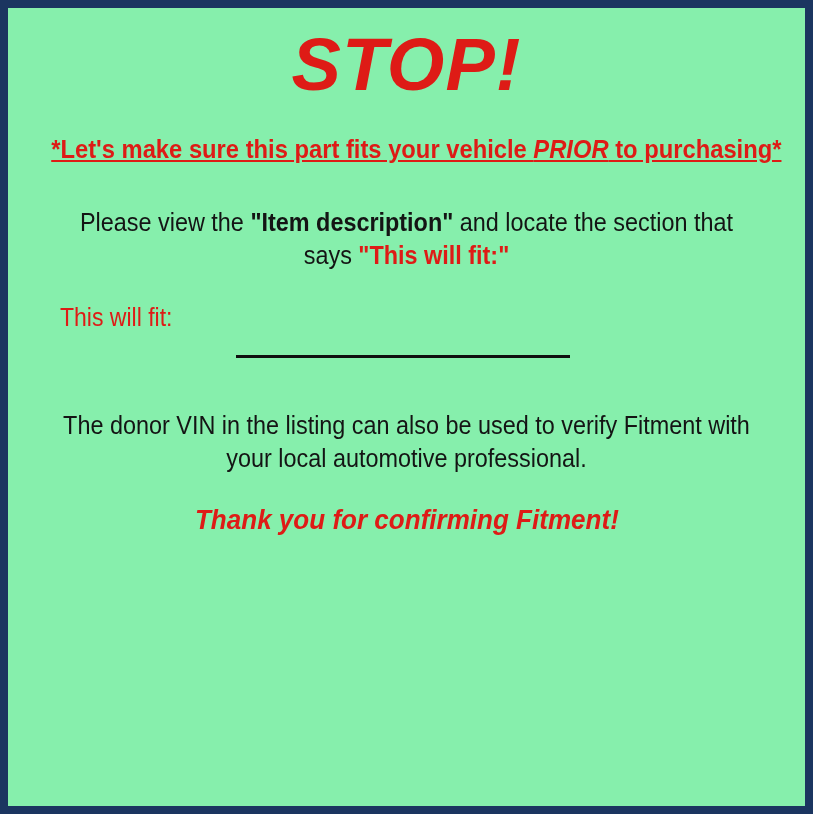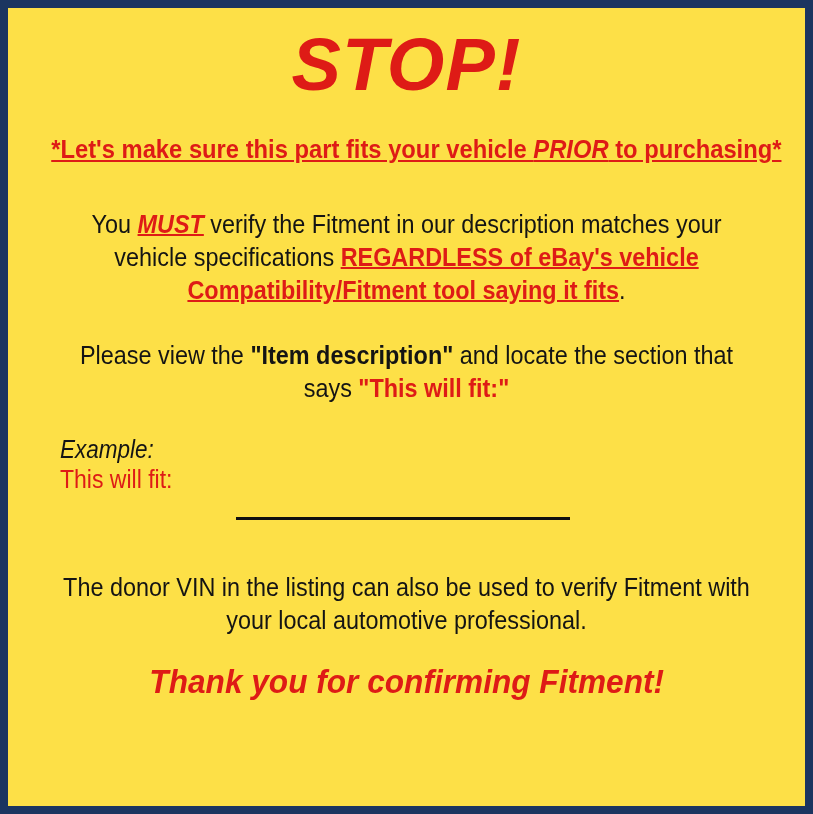--- a/index.html
+++ b/index.html
@@ -13,21 +13,21 @@
     overflow: hidden;
     font-family: "Liberation Sans", sans-serif;
   }
 
   
   .notice {
     box-sizing: border-box;
     width: 813px;
     height: 814px;
     border: 8px solid #1b3560;
-    background: #fde047;
+    background: #86efac;
     padding: 0 14px;
     display: block;
   }
 
   
   .red      { color: #de1b16; }
   .black    { color: #141414; }
   .b        { font-weight: bold; }
   .i        { font-style: italic; }
   .u        { text-decoration: underline; text-underline-offset: 1px; }
@@ -138,52 +138,46 @@
   .p-vin     { padding-top: 32px; }
 
   
   .thanks {
     margin: 0;
     padding-top: 28px;
     text-align: center;
     color: #de1b16;
     font-weight: bold;
     font-style: italic;
-    font-size: 34px;
+    font-size: 28px;
     line-height: 33px;
   }
   .thanks .squeeze { display: inline-block; transform: scaleX(0.93); transform-origin: center; }
 </style>
 </head>
 <body>
 
 <div class="notice">
 
   <div class="stop-title">STOP!</div>
 
   <div class="subtitle">
     <span class="inner">
       <span>*Let's make sure this part fits your vehicle </span><span class="i">PRIOR</span><span> to purchasing*</span>
     </span>
   </div>
 
-  <div class="para p-must">
-    <span class="squeeze">
-      <span class="black">You </span><span class="red b i u">MUST</span><span class="black"> verify the Fitment in our description matches your vehicle specifications </span><span class="red b u">REGARDLESS of eBay's vehicle Compatibility/Fitment tool saying it fits</span><span class="black">.</span>
-    </span>
-  </div>
 
   <div class="para p-please">
     <span class="squeeze">
       <span class="black">Please view the </span><span class="black b">"Item description"</span><span class="black"> and locate the section that says </span><span class="red b">"This will fit:"</span>
     </span>
   </div>
 
   <div class="example-block">
-    <div class="example-label"><span class="squeeze">Example:</span></div>
     <div class="example-fit"><span class="squeeze">This will fit:</span></div>
   </div>
 
   <div class="divider-wrap">
     <div class="divider"></div>
   </div>
 
 
   <div class="para p-vin">
     <span class="squeeze black">The donor VIN in the listing can also be used to verify Fitment with your local automotive professional.</span>

